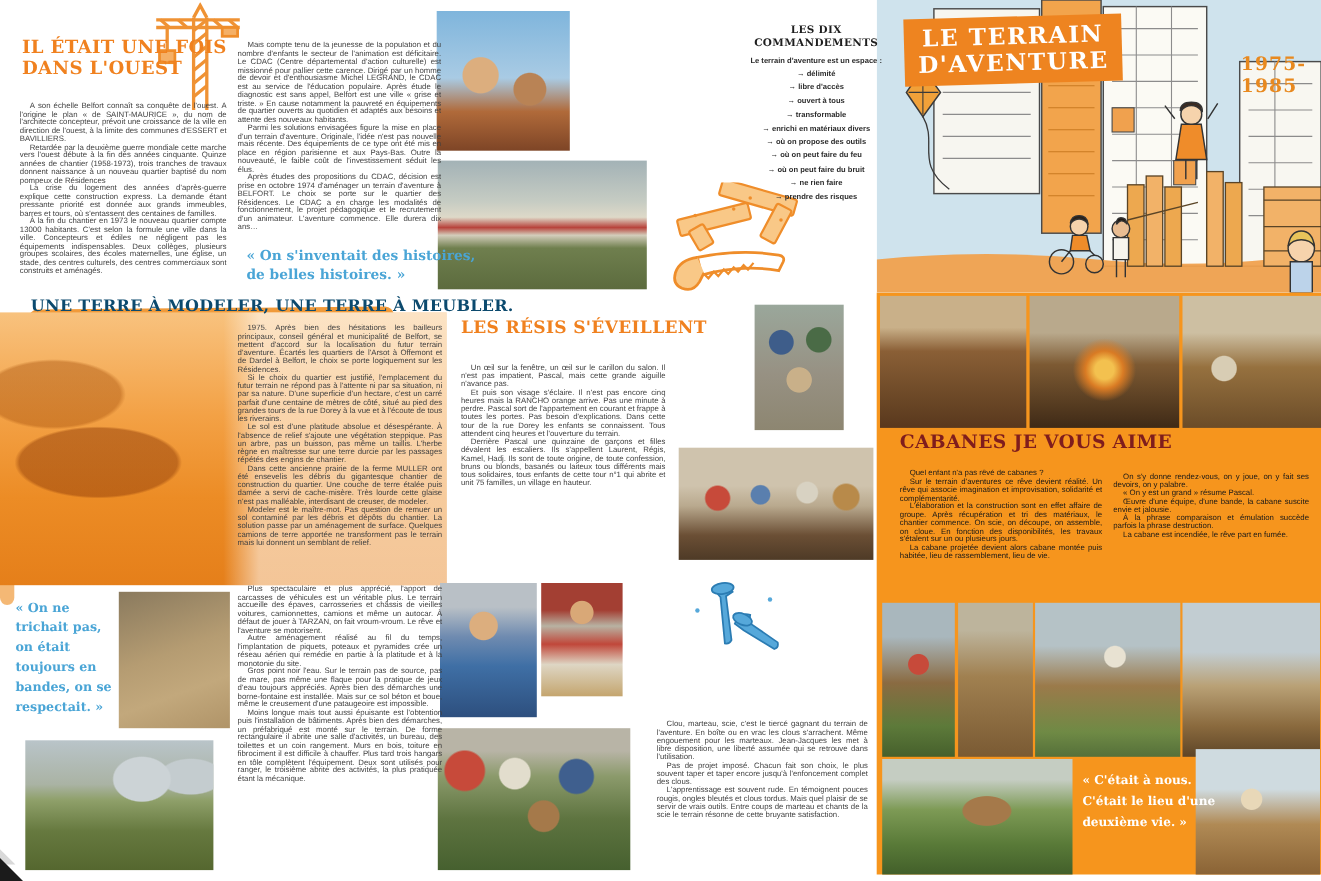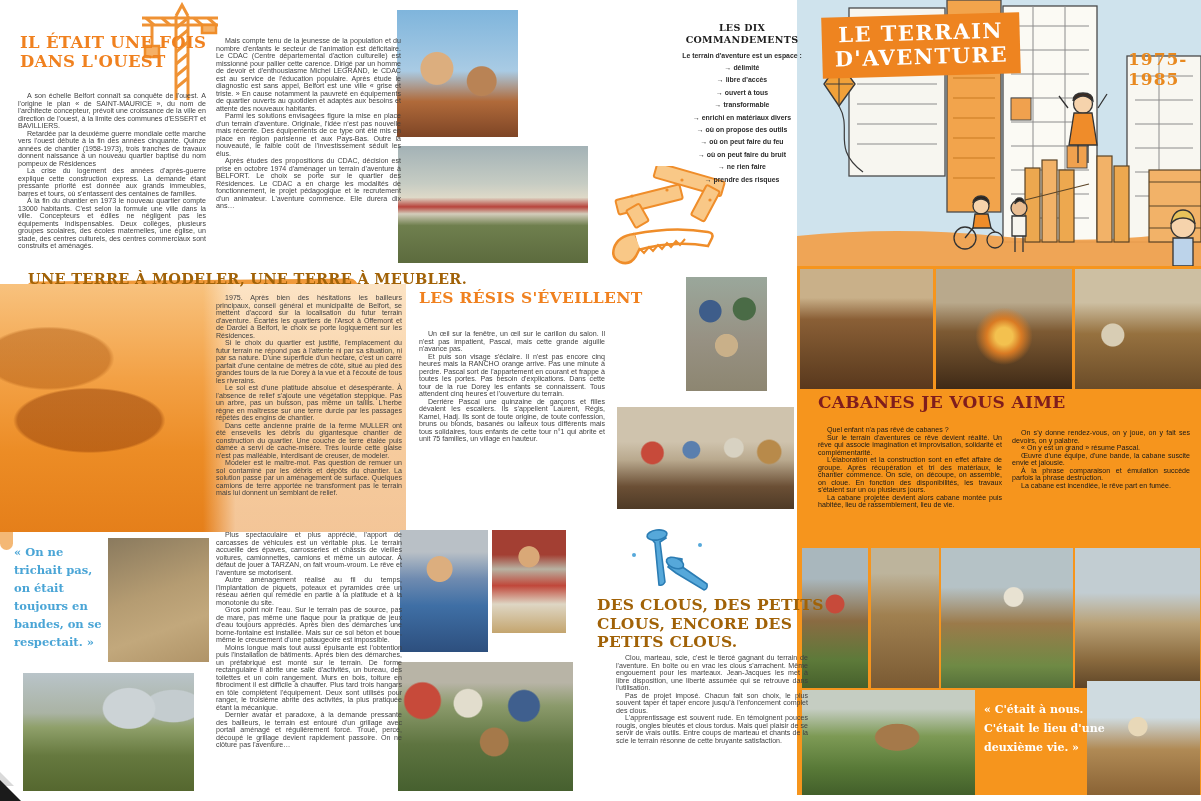--- a/index.html
+++ b/index.html
@@ -2,21 +2,21 @@
 <html><head>
 <meta charset="utf-8">
 <style>
   html,body{margin:0;padding:0;background:#ffffff;}
   #page{position:relative;width:1201px;height:801px;background:#ffffff;overflow:hidden;
         font-family:"Liberation Sans",sans-serif;}
   .abs{position:absolute;}
   
   .h-serif{font-family:"DejaVu Serif",serif;font-weight:bold;letter-spacing:.3px;}
   .h-orange{color:#f0811f;}
-  .h-blue{color:#a16207;}
+  .h-blue{color:#0c4a6e;}
   .h-line{display:block;white-space:nowrap;}
   
   .txt{position:absolute;z-index:3;overflow:hidden;}
   .para{margin:0;text-indent:9px;font-size:7.1px;line-height:7.5px;font-weight:normal;
         color:#3f3f3f;text-align:justify;}
   .dark .para{color:#181818;}
   
   .quote{font-family:"DejaVu Serif",serif;font-weight:bold;z-index:4;}
   .q-line{display:block;white-space:nowrap;}
   .q-blue{color:#4aa5d6;}
@@ -70,20 +70,24 @@
       <p class="para">Retardée par la deuxième guerre mondiale cette marche vers l'ouest débute à la fin des années cinquante. Quinze années de chantier (1958-1973), trois tranches de travaux donnent naissance à un nouveau quartier baptisé du nom pompeux de Résidences</p>
       <p class="para">La crise du logement des années d'après-guerre explique cette construction express. La demande étant pressante priorité est donnée aux grands immeubles, barres et tours, où s'entassent des centaines de familles.</p>
       <p class="para">À la fin du chantier en 1973 le nouveau quartier compte 13000 habitants. C'est selon la formule une ville dans la ville. Concepteurs et édiles ne négligent pas les équipements indispensables. Deux collèges, plusieurs groupes scolaires, des écoles maternelles, une église, un stade, des centres culturels, des centres commerciaux sont construits et aménagés.</p>
     </div>
   <div class="txt" style="left:216px;top:38px;width:185px;height:184px">
       <p class="para">Mais compte tenu de la jeunesse de la population et du nombre d'enfants le secteur de l'animation est déficitaire. Le CDAC (Centre départemental d'action culturelle) est missionné pour pallier cette carence. Dirigé par un homme de devoir et d'enthousiasme Michel LEGRAND, le CDAC est au service de l'éducation populaire. Après étude le diagnostic est sans appel, Belfort est une ville « grise et triste. » En cause notamment la pauvreté en équipements de quartier ouverts au quotidien et adaptés aux besoins et attente des nouveaux habitants.</p>
       <p class="para">Parmi les solutions envisagées figure la mise en place d'un terrain d'aventure. Originale, l'idée n'est pas nouvelle mais récente. Des équipements de ce type ont été mis en place en région parisienne et aux Pays-Bas. Outre la nouveauté, le faible coût de l'investissement séduit les élus.</p>
       <p class="para">Après études des propositions du CDAC, décision est prise en octobre 1974 d'aménager un terrain d'aventure à BELFORT. Le choix se porte sur le quartier des Résidences. Le CDAC a en charge les modalités de fonctionnement, le projet pédagogique et le recrutement d'un animateur. L'aventure commence. Elle durera dix ans…</p>
     </div>
 
+  <div class="abs quote q-blue" style="left:224px;top:223px;font-size:12.5px;line-height:18px">
+      <div class="q-line">« On s'inventait des histoires,</div>
+      <div class="q-line">de belles histoires. »</div>
+    </div>
 
   <div class="photo" style="left:397px;top:10px;width:121px;height:127px;background:
       radial-gradient(circle at 33% 46%, #dcae7e 0 15%, rgba(0,0,0,0) 16%),
       radial-gradient(circle at 70% 56%, #b98355 0 13%, rgba(0,0,0,0) 14%),
       linear-gradient(180deg,#7fb5dc 0%,#a9cbe4 48%,#b06a3a 72%,#7e4526 100%)"></div>
   <div class="photo" style="left:538px;top:10px;width:136px;height:122px;background:
       radial-gradient(circle at 18% 62%, #b23a2c 0 11%, rgba(0,0,0,0) 12%),
       radial-gradient(circle at 45% 60%, #a2352c 0 10%, rgba(0,0,0,0) 11%),
       radial-gradient(circle at 86% 55%, #c04434 0 13%, rgba(0,0,0,0) 14%),
       radial-gradient(circle at 12% 18%, #9aa5a2 0 14%, rgba(0,0,0,0) 15%),
@@ -222,21 +226,20 @@
       <p class="para">Si le choix du quartier est justifié, l'emplacement du futur terrain ne répond pas à l'attente ni par sa situation, ni par sa nature. D'une superficie d'un hectare, c'est un carré parfait d'une centaine de mètres de côté, situé au pied des grandes tours de la rue Dorey à la vue et à l'écoute de tous les riverains.</p>
       <p class="para">Le sol est d'une platitude absolue et désespérante. À l'absence de relief s'ajoute une végétation steppique. Pas un arbre, pas un buisson, pas même un taillis. L'herbe règne en maîtresse sur une terre durcie par les passages répétés des engins de chantier.</p>
       <p class="para">Dans cette ancienne prairie de la ferme MULLER ont été ensevelis les débris du gigantesque chantier de construction du quartier. Une couche de terre étalée puis damée a servi de cache-misère. Très lourde cette glaise n'est pas malléable, interdisant de creuser, de modeler.</p>
       <p class="para">Modeler est le maître-mot. Pas question de remuer un sol contaminé par les débris et dépôts du chantier. La solution passe par un aménagement de surface. Quelques camions de terre apportée ne transforment pas le terrain mais lui donnent un semblant de relief.</p>
     </div>
   <div class="txt" style="left:216px;top:532px;width:186px;height:258px">
       <p class="para">Plus spectaculaire et plus apprécié, l'apport de carcasses de véhicules est un véritable plus. Le terrain accueille des épaves, carrosseries et châssis de vieilles voitures, camionnettes, camions et même un autocar. À défaut de jouer à TARZAN, on fait vroum-vroum. Le rêve et l'aventure se motorisent.</p>
       <p class="para">Autre aménagement réalisé au fil du temps, l'implantation de piquets, poteaux et pyramides crée un réseau aérien qui remédie en partie à la platitude et à la monotonie du site.</p>
       <p class="para">Gros point noir l'eau. Sur le terrain pas de source, pas de mare, pas même une flaque pour la pratique de jeux d'eau toujours appréciés. Après bien des démarches une borne-fontaine est installée. Mais sur ce sol béton et boue, même le creusement d'une pataugeoire est impossible.</p>
       <p class="para">Moins longue mais tout aussi épuisante est l'obtention puis l'installation de bâtiments. Après bien des démarches, un préfabriqué est monté sur le terrain. De forme rectangulaire il abrite une salle d'activités, un bureau, des toilettes et un coin rangement. Murs en bois, toiture en fibrociment il est difficile à chauffer. Plus tard trois hangars en tôle complètent l'équipement. Deux sont utilisés pour ranger, le troisième abrite des activités, la plus pratiquée étant la mécanique.</p>
-      <p class="para">Dernier avatar et paradoxe, à la demande pressante des bailleurs, le terrain est entouré d'un grillage avec portail aménagé et régulièrement forcé. Troué, percé, découpé le grillage devient rapidement passoire. On ne clôture pas l'aventure…</p>
     </div>
 
   <div class="abs quote q-blue" style="left:14px;top:543px;font-size:11.5px;line-height:18px">
       <div class="q-line">« On ne</div>
       <div class="q-line">trichait pas,</div>
       <div class="q-line">on était</div>
       <div class="q-line">toujours en</div>
       <div class="q-line">bandes, on se</div>
       <div class="q-line">respectait. »</div>
     </div>
@@ -273,26 +276,21 @@
     <g fill="#56a8da" stroke="#2b7cb3" stroke-width="1.6">
       <path d="M30 10 q9 -7 16 1 l-6 4 l5 40 q-2 4 -6 3 l-4 -42 z"></path>
       <path d="M48 40 q4 -11 14 -8 l-1 7 l26 18 q1 5 -3 6 l-28 -17 z"></path>
       <ellipse cx="37" cy="8" rx="10" ry="5" transform="rotate(-8 37 8)"></ellipse>
       <ellipse cx="55" cy="36" rx="9" ry="5" transform="rotate(22 55 36)"></ellipse>
     </g>
     <circle cx="14" cy="28" r="2" fill="#56a8da"></circle>
     <circle cx="80" cy="18" r="2" fill="#56a8da"></circle>
   </svg>
 
-  <div class="abs h-serif h-blue" style="left:597px;top:596px;font-size:15.5px;line-height:18.5px;z-index:3">
-      <div class="h-line">DES CLOUS, DES PETITS</div>
-      <div class="h-line">CLOUS, ENCORE DES</div>
-      <div class="h-line">PETITS CLOUS.</div>
-    </div>
-  <div class="txt" style="left:616px;top:655px;width:192px;height:136px">
+  <div class="txt" style="left:597px;top:655px;width:192px;height:136px">
       <p class="para">Clou, marteau, scie, c'est le tiercé gagnant du terrain de l'aventure. En boîte ou en vrac les clous s'arrachent. Même engouement pour les marteaux. Jean-Jacques les met à libre disposition, une liberté assumée qui se retrouve dans l'utilisation.</p>
       <p class="para">Pas de projet imposé. Chacun fait son choix, le plus souvent taper et taper encore jusqu'à l'enfoncement complet des clous.</p>
       <p class="para">L'apprentissage est souvent rude. En témoignent pouces rougis, ongles bleutés et clous tordus. Mais quel plaisir de se servir de vrais outils. Entre coups de marteau et chants de la scie le terrain résonne de cette bruyante satisfaction.</p>
     </div>
 
   <div class="photo" style="left:400px;top:530px;width:88px;height:122px;background:
       radial-gradient(circle at 45% 32%, #dcae7e 0 13%, rgba(0,0,0,0) 14%),
       linear-gradient(180deg,#b9c0c6 0 18%,#6f8bb0 40%,#3f6fa5 62%,#2d4f7e 100%)"></div>
   <div class="photo" style="left:492px;top:530px;width:74px;height:103px;background:
       radial-gradient(circle at 50% 26%, #d9a877 0 12%, rgba(0,0,0,0) 13%),

